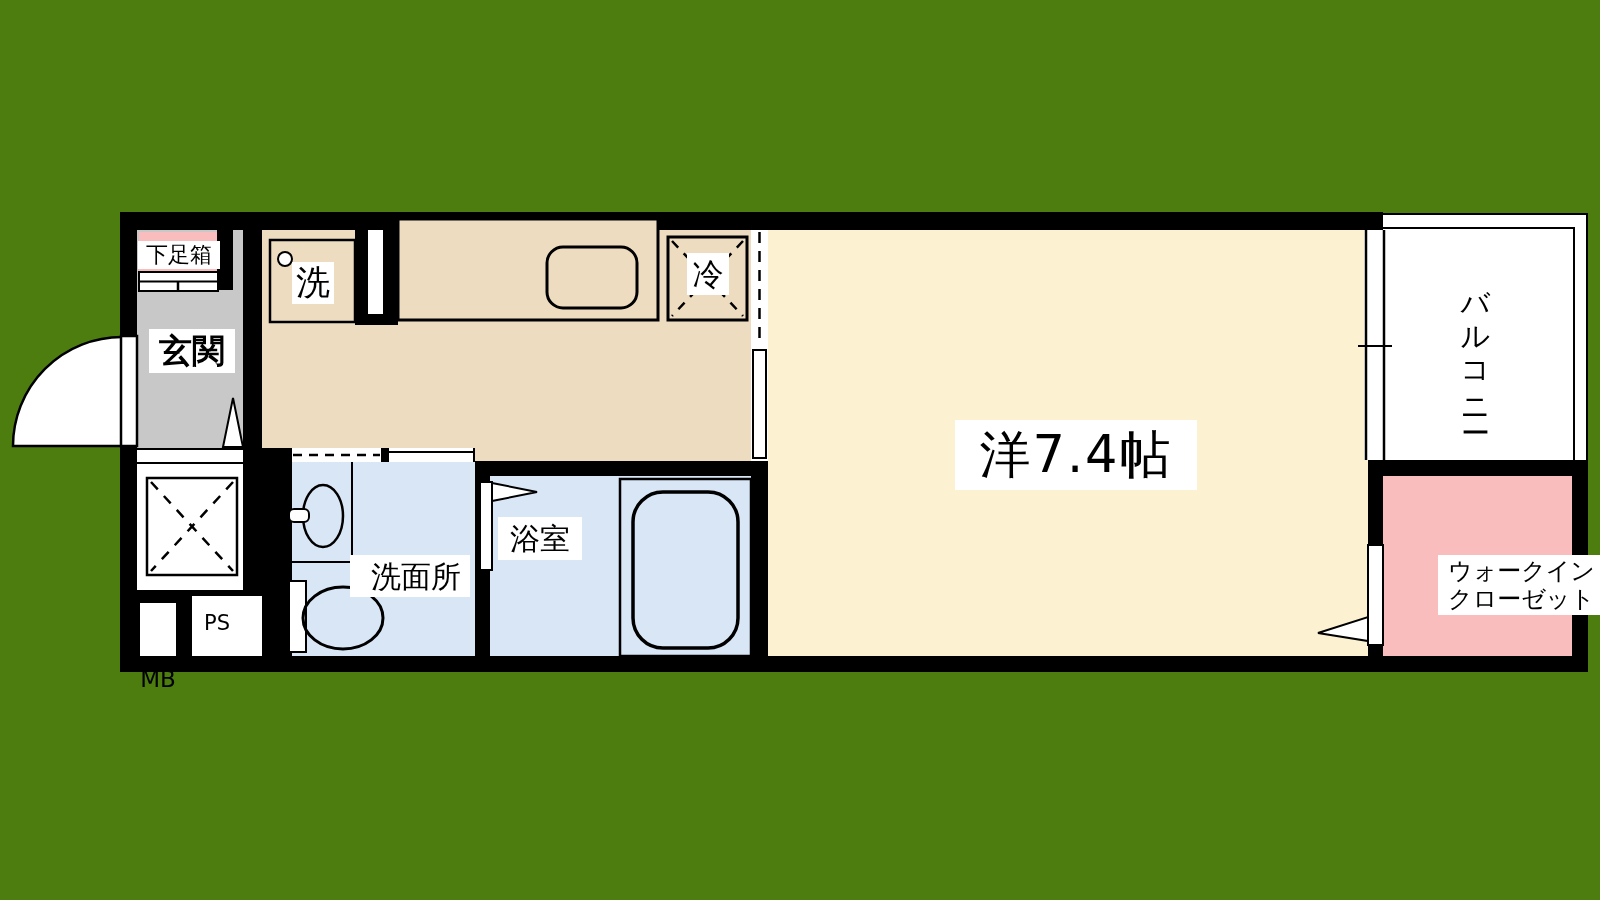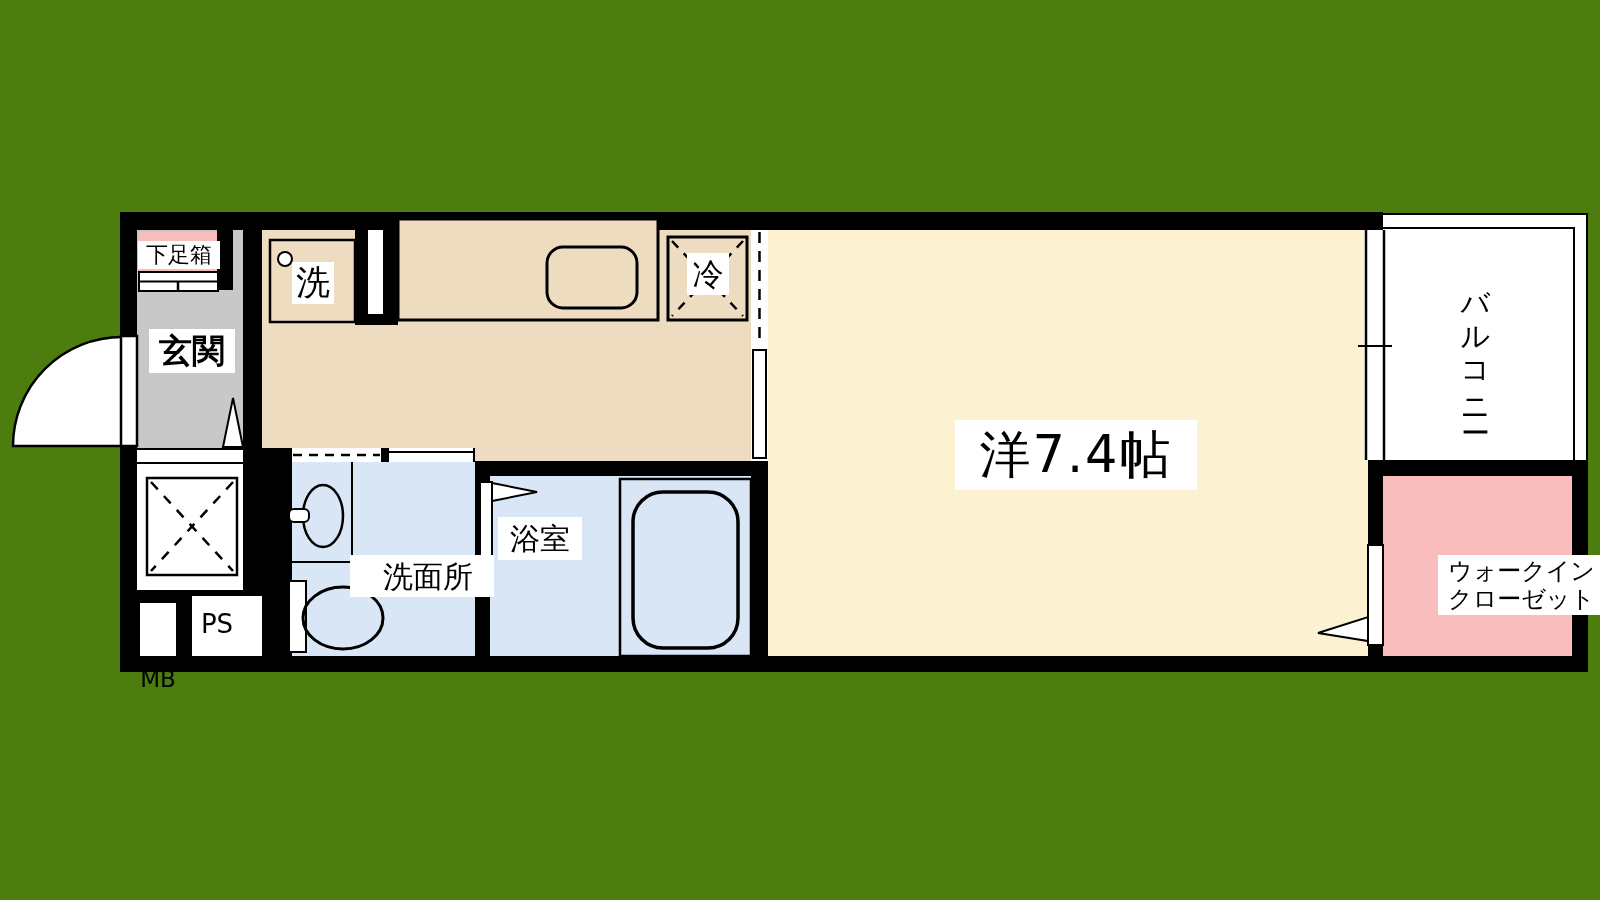--- a/index.html
+++ b/index.html
@@ -127,21 +127,21 @@
 
   <div class="lbl" style="left:955px;top:420px;width:242px;height:70px;font-size:51px;letter-spacing:2px;">洋7.4帖</div>
 
   <div class="lbl lbl-v" style="left:1452px;top:240px;width:46px;height:212px;font-size:29px;">バルコニー</div>
 
   <div class="lbl wic-lines" style="left:1438px;top:528px;width:167px;height:60px;font-size:24px;margin-top:27px;">
     <span>ウォークイン</span>
     <span>クローゼット</span>
   </div>
 
-  <div class="lbl" style="left:350px;top:555px;width:144px;height:42px;font-size:30px;padding-left:12px;">洗面所</div>
+  <div class="lbl" style="left:350px;top:555px;width:120px;height:42px;font-size:30px;padding-left:12px;">洗面所</div>
 
   <div class="lbl" style="left:498px;top:517px;width:84px;height:43px;font-size:30px;">浴室</div>
 
   <div class="lbl naked" style="left:140px;top:614px;width:36px;height:36px;font-size:23px;margin-top:48px;">MB</div>
 
-  <div class="lbl naked" style="left:192px;top:600px;width:50px;height:48px;font-size:26px;">PS</div>
+  <div class="lbl naked" style="left:192px;top:600px;width:50px;height:48px;font-size:21px;">PS</div>
 
 </div>
 
 </body></html>

